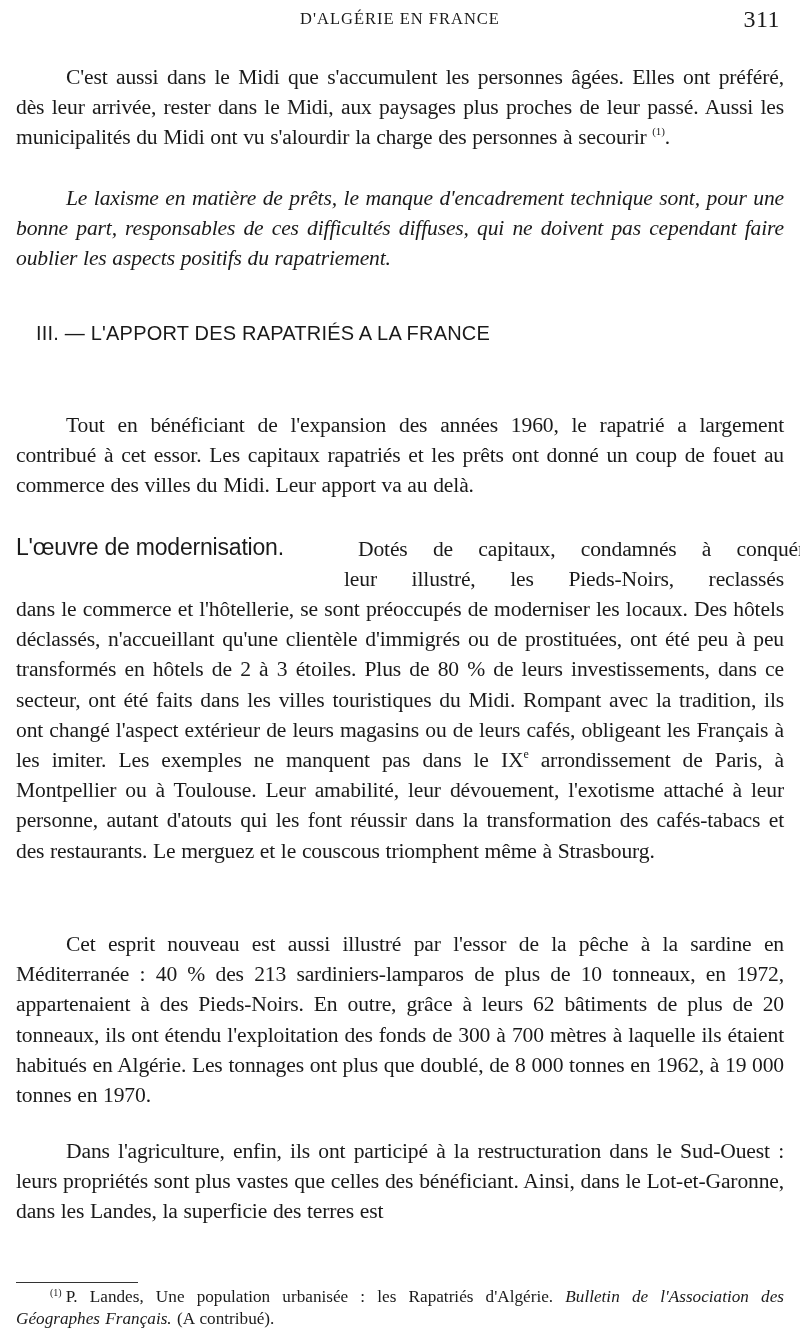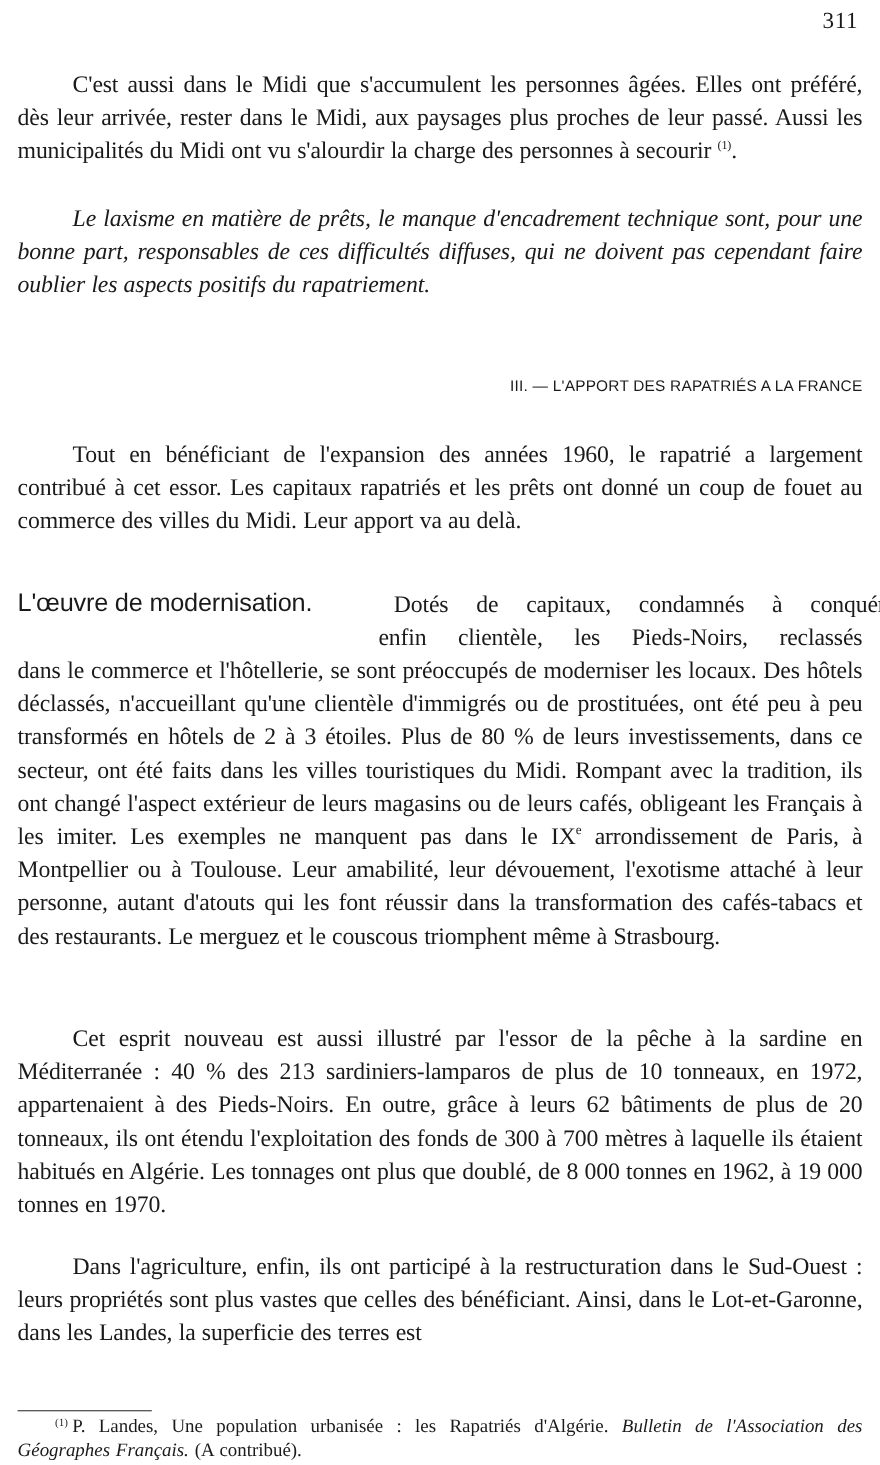--- a/index.html
+++ b/index.html
@@ -37,21 +37,21 @@
       letter-spacing: 1px;
       font-variant: small-caps;
       text-transform: uppercase;
       top: 3px;
       font-size: 16.5px;
     }
     .page-number {
       position: absolute;
       right: 4px;
       top: 0px;
-      font-size: 21px;
+      font-size: 24px;
       letter-spacing: 0.5px;
     }
     .para {
       position: absolute;
       left: 0;
       width: 768px;
       font-size: 21.6px;
       line-height: 30.2px;
       text-align: justify;
       text-align-last: left;
@@ -63,27 +63,26 @@
     sup.fn {
       font-size: 11px;
       vertical-align: 9px;
       line-height: 0;
     }
     .section-heading {
       position: absolute;
       top: 322px;
       left: 0;
       width: 768px;
-      text-align: right;
+      text-align: left;
       font-family: "Liberation Sans", "DejaVu Sans", sans-serif;
-      font-size: 14px;
+      font-size: 20px;
       letter-spacing: 0.2px;
       padding-left: 20px;
       box-sizing: border-box;
-      margin-top: 20px;
     }
     .side-heading {
       font-family: "Liberation Sans", "DejaVu Sans", sans-serif;
       font-size: 23px;
       position: absolute;
       left: 0;
       top: 0;
       letter-spacing: -0.2px;
     }
     .float-block {
@@ -144,35 +143,36 @@
       margin-right: 4px;
     }
     .footnote em { font-style: italic; }
   </style>
 </head>
 <body>
 
 <div class="page">
 
   <div class="running-head">
+    <div class="running-title">D'ALGÉRIE EN FRANCE</div>
     <div class="page-number">311</div>
   </div>
 
   <p class="para indent" style="top:62px;"><span>C'est aussi dans le Midi que s'accumulent les personnes âgées. Elles ont préféré, dès leur arrivée, rester dans le Midi, aux paysages plus proches de leur passé. Aussi les municipalités du Midi ont vu s'alourdir la charge des personnes à secourir</span> <sup class="fn">(1)</sup><span>.</span></p>
 
   <p class="para indent" style="top:183px;font-style:italic;">Le laxisme en matière de prêts, le manque d'encadrement technique sont, pour une bonne part, responsables de ces difficultés diffuses, qui ne doivent pas cependant faire oublier les aspects positifs du rapatriement.</p>
 
   <div class="section-heading">III. — L'APPORT DES RAPATRIÉS A LA FRANCE</div>
 
-  <p class="para indent" style="top:398px;">Tout en bénéficiant de l'expansion des années 1960, le rapatrié a largement contribué à cet essor. Les capitaux rapatriés et les prêts ont donné un coup de fouet au commerce des villes du Midi. Leur apport va au delà.</p>
+  <p class="para indent" style="top:410px;">Tout en bénéficiant de l'expansion des années 1960, le rapatrié a largement contribué à cet essor. Les capitaux rapatriés et les prêts ont donné un coup de fouet au commerce des villes du Midi. Leur apport va au delà.</p>
 
   <div class="float-block">
     <div class="side-heading">L'œuvre de modernisation.</div>
     <div class="float-first">Dotés de capitaux, condamnés à conquérir</div>
-    <div class="float-second">enfin clientèle, les Pieds-Noirs, reclassés</div>
+    <div class="float-second">leur illustré, les Pieds-Noirs, reclassés</div>
   </div>
 
   <p class="para" style="top:594px;"><span>dans le commerce et l'hôtellerie, se sont préoccupés de moderniser les locaux. Des hôtels déclassés, n'accueillant qu'une clientèle d'immigrés ou de prostituées, ont été peu à peu transformés en hôtels de 2 à 3 étoiles. Plus de 80 % de leurs investissements, dans ce secteur, ont été faits dans les villes touristiques du Midi. Rompant avec la tradition, ils ont changé l'aspect extérieur de leurs magasins ou de leurs cafés, obligeant les Français à les imiter. Les exemples ne manquent pas dans le IX</span><sup style="font-size:12px;vertical-align:9px;line-height:0;">e</sup><span> arrondissement de Paris, à Montpellier ou à Toulouse. Leur amabilité, leur dévouement, l'exotisme attaché à leur personne, autant d'atouts qui les font réussir dans la transformation des cafés-tabacs et des restaurants. Le merguez et le couscous triomphent même à Strasbourg.</span></p>
 
   <p class="para indent" style="top:929px;">Cet esprit nouveau est aussi illustré par l'essor de la pêche à la sardine en Méditerranée : 40 % des 213 sardiniers-lamparos de plus de 10 tonneaux, en 1972, appartenaient à des Pieds-Noirs. En outre, grâce à leurs 62 bâtiments de plus de 20 tonneaux, ils ont étendu l'exploitation des fonds de 300 à 700 mètres à laquelle ils étaient habitués en Algérie. Les tonnages ont plus que doublé, de 8 000 tonnes en 1962, à 19 000 tonnes en 1970.</p>
 
   <p class="para indent" style="top:1136px;">Dans l'agriculture, enfin, ils ont participé à la restructuration dans le Sud-Ouest : leurs propriétés sont plus vastes que celles des bénéficiant. Ainsi, dans le Lot-et-Garonne, dans les Landes, la superficie des terres est</p>
 
   <div class="footnote-rule"></div>
 

